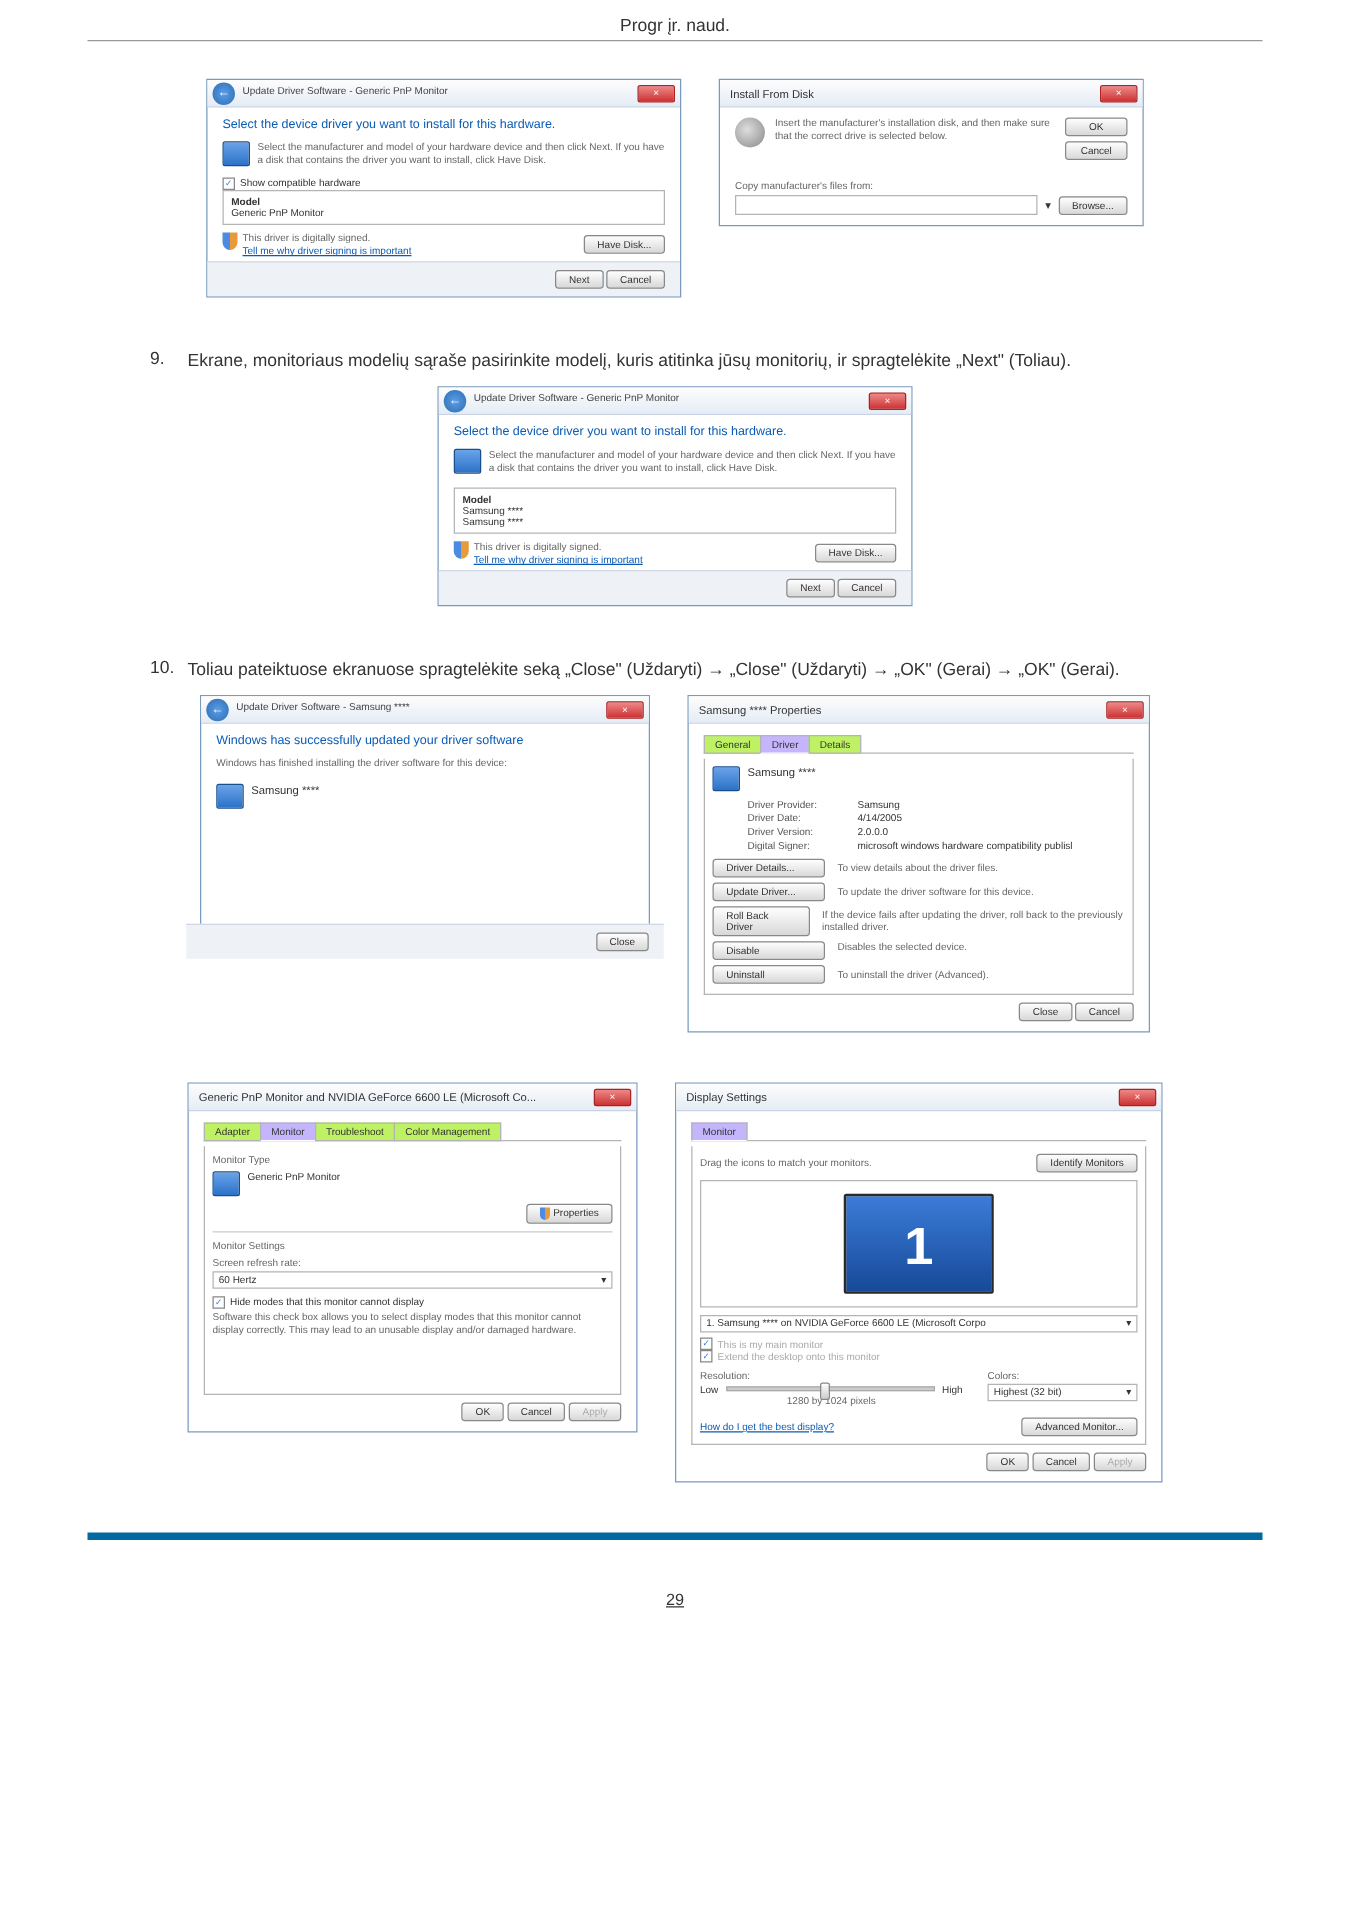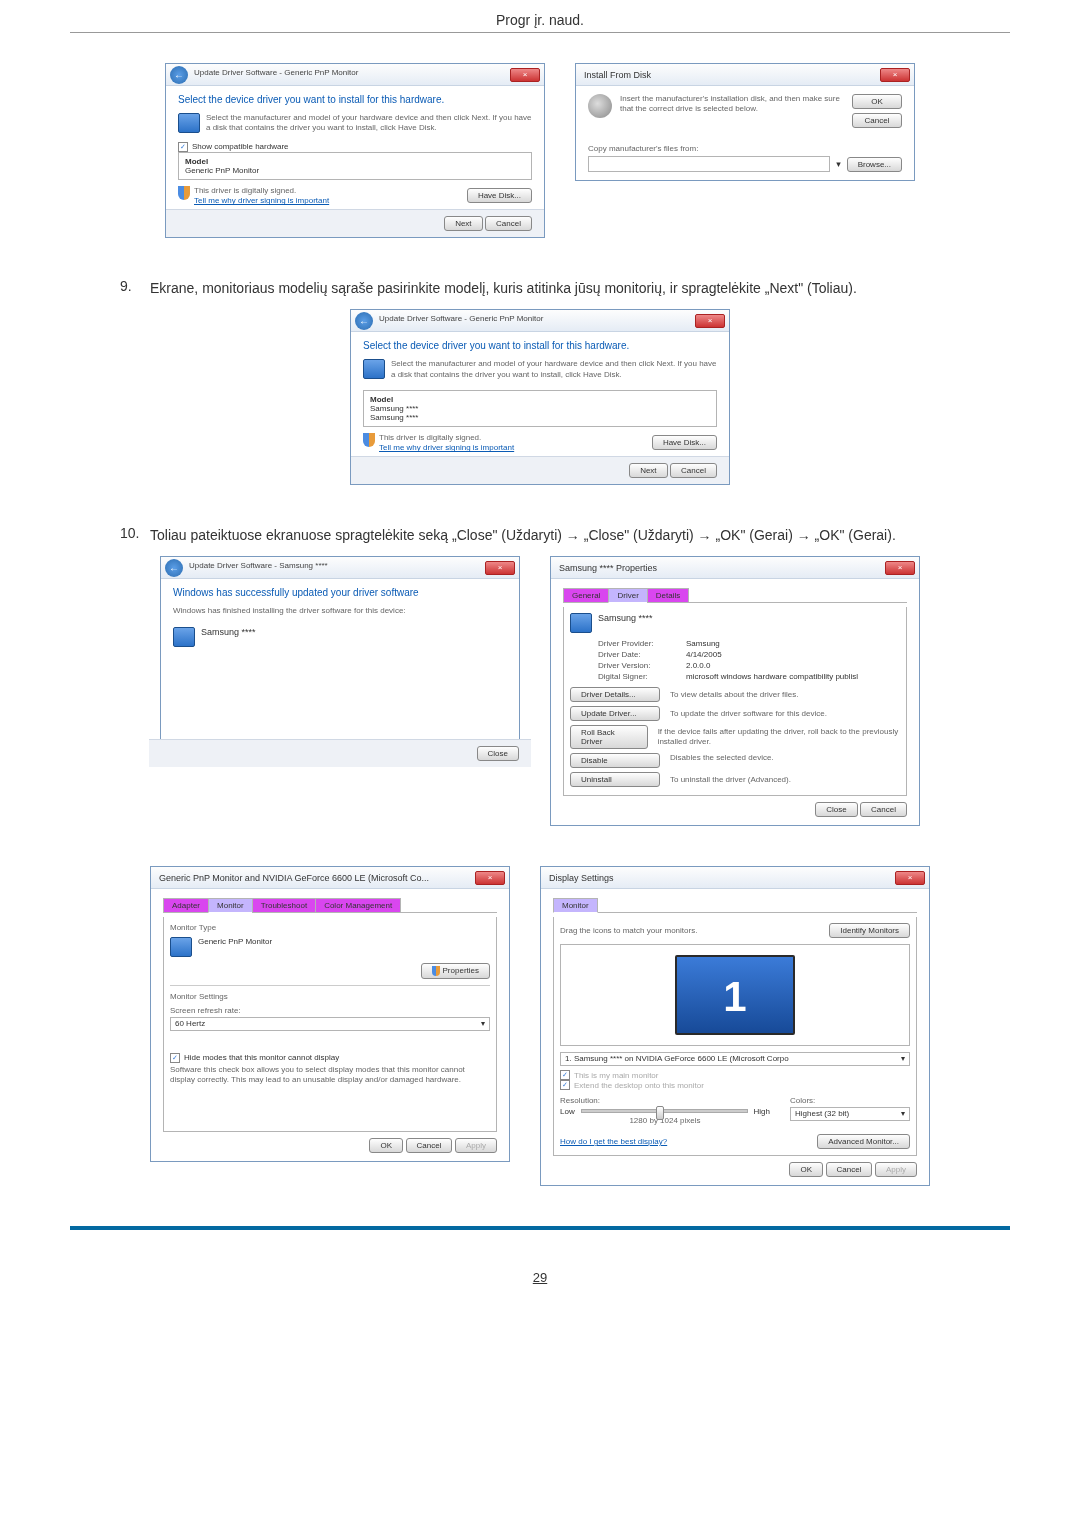--- a/index.html
+++ b/index.html
@@ -184,21 +184,21 @@
     display: flex;
     border-bottom: 1px solid #b4b4b4;
     font-size: 8px;
   }
   .tab {
     padding: 2px 8px;
     border: 1px solid #b4b4b4;
     margin-right: -1px;
     position: relative;
     top: 1px;
-    background: #d946ef;
+    background: #bef264;
   }
   .tab.active {
     background: #c4b5fd;
     border-bottom: 1px solid #fff;
   }
   .fieldset {
     border: 1px solid #b4b4b4;
     padding: 6px;
     margin-top: 4px;
   }
@@ -242,21 +242,21 @@
     background: linear-gradient(#fff, #ccc);
     border: 1px solid #888;
     border-radius: 2px;
   }
   hr.sep { border: none; border-top: 1px solid #ccc; margin: 6px 0; }
 
   .page-num {
     text-align: center;
     font-size: 13px;
     padding: 40px 0 20px;
-    border-top: 4px solid #0369a1;
+    border-top: 6px solid #0369a1;
     margin: 40px 70px 0 70px;
     text-decoration: underline;
   }
 </style>
 </head>
 <body>
 
 <div class="page-header">Progr įr. naud.</div>
 
 <div class="content">
@@ -482,21 +482,21 @@
               <span>Properties</span>
             </span>
           </div>
           <hr class="sep">
           <div class="small-text">Monitor Settings</div>
           <div class="small-text" style="margin-top:4px">Screen refresh rate:</div>
           <div class="sunken-box" style="min-height:14px;padding:1px 4px;display:flex;justify-content:space-between">
             <span>60 Hertz</span>
             <span>▾</span>
           </div>
-          <div class="checkbox-row" style="margin-top:22px">
+          <div class="checkbox-row" style="margin-top:6px">
             <span class="chk">✓</span>
             <span>Hide modes that this monitor cannot display</span>
           </div>
           <div class="small-text" style="margin-top:2px">Software this check box allows you to select display modes that this monitor cannot display correctly. This may lead to an unusable display and/or damaged hardware.</div>
           <div style="height:40px"></div>
         </div>
         <div class="btn-row-right">
           <span class="win-btn">OK</span>
           <span class="win-btn">Cancel</span>
           <span class="win-btn" style="color:#aaa">Apply</span>

